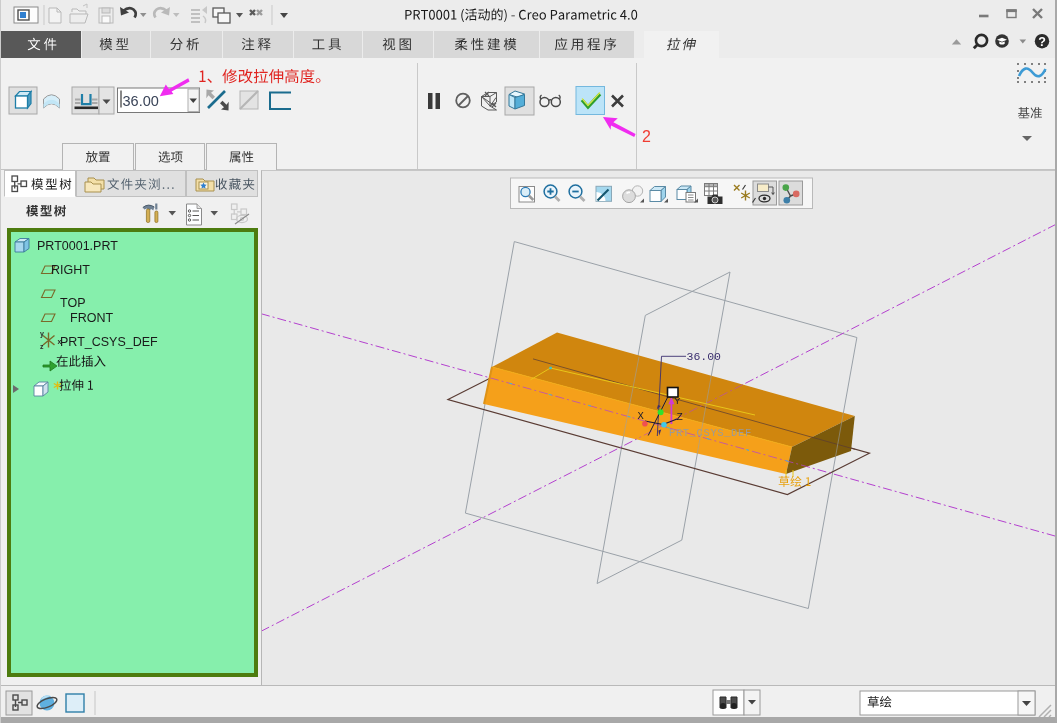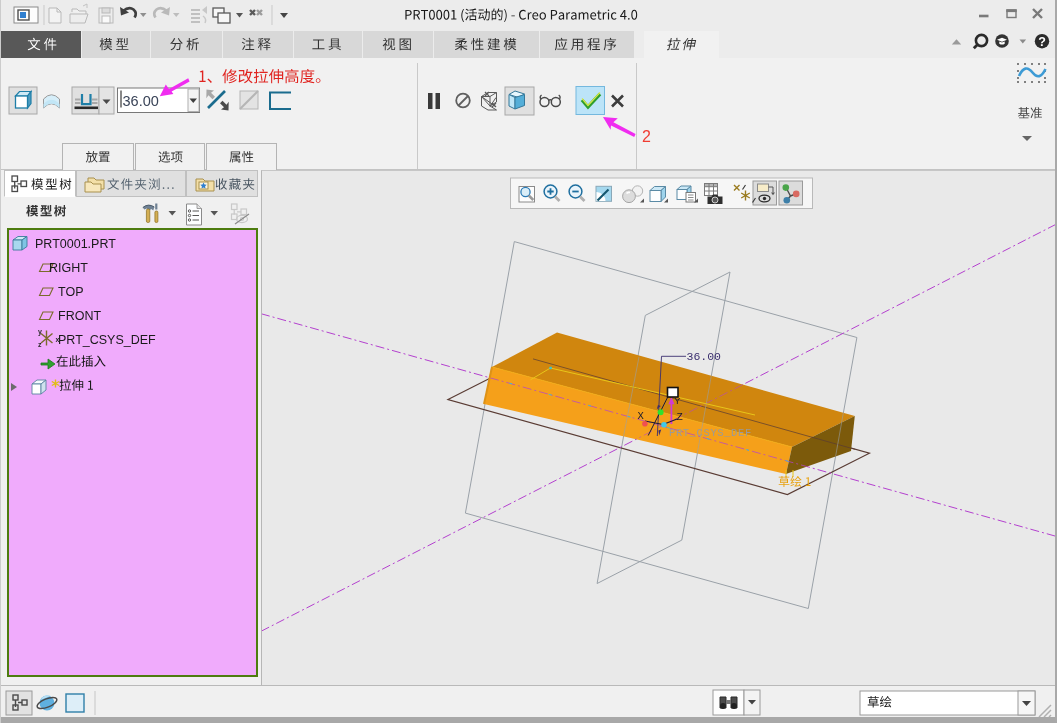--- a/index.html
+++ b/index.html
@@ -10,21 +10,21 @@
 
 #tabrow{position:absolute;left:0;top:31px;width:1057px;height:27px;background:#ececec}
 .rtab{position:absolute;top:0;height:27px;background:#d8d8d8}
 
 #ribbon{position:absolute;left:0;top:58px;width:1057px;height:112px;background:#f1f1f1;border-bottom:1px solid #c3c3c3}
 .vsep{position:absolute;top:5px;height:106px;width:1px;background:#c9c9c9}
 .dtab{position:absolute;top:85px;height:27px;background:#f1f1f1;border:1px solid #b4b4b4;border-bottom:none}
 
 #leftpanel{position:absolute;left:0;top:170px;width:261px;height:515px;background:#f0f0f0}
 .ptab{position:absolute;top:0;height:27px;background:#e0e0e0;border:1px solid #c0c0c0}
-#tree{position:absolute;left:7px;top:58px;width:251px;height:449px;background:#f0abfc;border:2px solid #4d7c0f}
+#tree{position:absolute;left:7px;top:58px;width:251px;height:449px;background:#86efac;border:4px solid #4d7c0f}
 .titem{position:absolute;font-size:12.5px;color:#1a1a1a;white-space:nowrap}
 #graphics{position:absolute;left:261px;top:170px;width:796px;height:515px;background:#e9e9e9;border-left:1px solid #b6b6b6;border-top:1px solid #c6c6c6}
 
 #statusbar{position:absolute;left:0;top:685px;width:1057px;height:32px;background:#f0f0f0;border-top:1px solid #b9b9b9}
 #bottomstrip{position:absolute;left:0;top:717px;width:1057px;height:6px;background:#a8a8a8}
 #cjk{position:absolute;left:0;top:0;width:1057px;height:723px;pointer-events:none;z-index:50}
 </style></head>
 <body>
 <div id="win">
 
@@ -279,22 +279,22 @@
         <path d="M1 5 l5 -4 h9 l-5 4 z" fill="#f5fafd" stroke="#5a84a0" stroke-width=".9"></path>
         <path d="M1 5 h9 v10 h-9 z" fill="#fff" stroke="#5a84a0" stroke-width=".9"></path>
         <path d="M10 5 l5 -4 v10 l-5 4 z" fill="#cfe2ee" stroke="#5a84a0" stroke-width=".9"></path>
       </g>
       <g stroke="#e0be14" stroke-width="1.4">
             <path d="M53.5 377.5 v8 M49.8 379.5 l7.4 4 M57.2 379.5 l-7.4 4"></path>
           </g>
     </svg>
     <div class="titem" style="left:26px;top:7px">PRT0001.PRT</div>
     <div class="titem" style="left:40px;top:31px">RIGHT</div>
-    <div class="titem" style="left:49px;top:55px">TOP</div>
-    <div class="titem" style="left:49px;top:79px">FRONT</div>
+    <div class="titem" style="left:49px;top:64px">TOP</div>
+    <div class="titem" style="left:59px;top:79px">FRONT</div>
     <div class="titem" style="left:49px;top:103px">PRT_CSYS_DEF</div>
   </div>
 </div>
 
 <div id="graphics">
 <svg class="abs" style="left:0;top:0" width="795" height="514" viewBox="262 171 795 514">
 
 <g fill="none" stroke="#9aa1a8" stroke-width="1">
   <polygon points="514.3,241.6 856.9,337.5 808.3,608.5 465.4,513.1"></polygon>
   <polygon points="730,272 645.3,315.4 597.1,583.5 681.8,540.1"></polygon>

